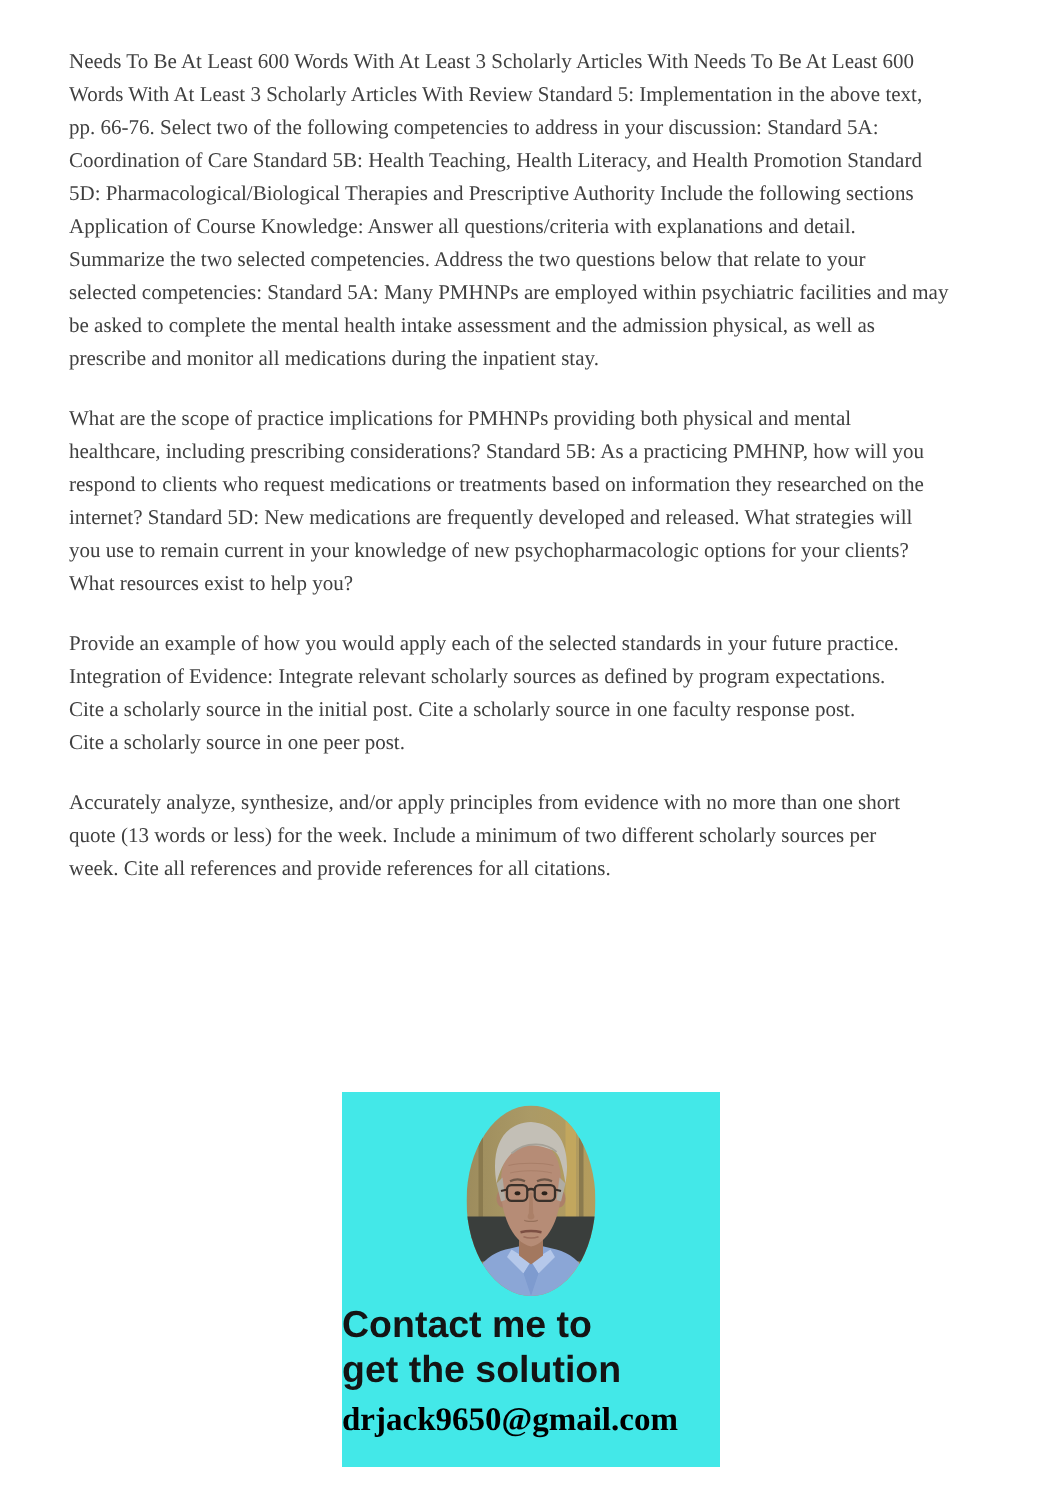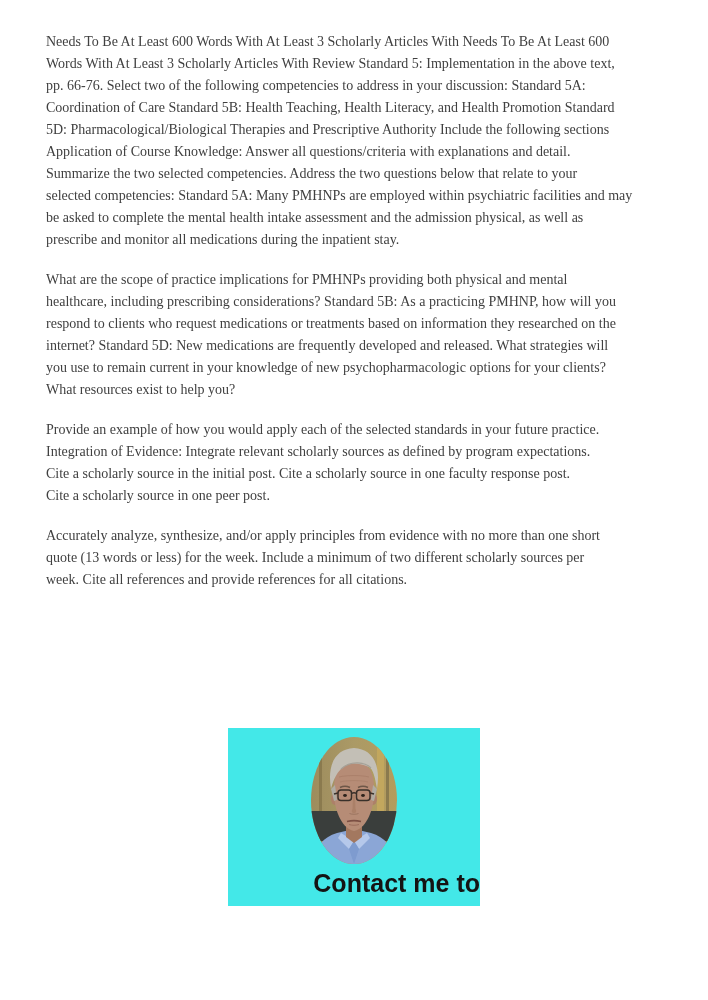--- a/index.html
+++ b/index.html
@@ -25,23 +25,23 @@
   }
   .para {
     margin: 0 0 18px 0;
     white-space: pre-line;
   }
   .contact-card {
     position: absolute;
     left: 228px;
     top: 728px;
     width: 252px;
-    height: 178px;
+    height: 250px;
     background: #43e8e8;
-    text-align: right;
+    text-align: left;
   }
   .photo {
     display: block;
     margin: 9px auto 4px auto;
     width: 86px;
     height: 127px;
   }
   .card-title {
     font-family: "Liberation Sans", "DejaVu Sans", sans-serif;
     font-weight: bold;
@@ -147,15 +147,17 @@
           <ellipse cx="52" cy="58.5" rx="1.9" ry="1.4" fill="#2c221b"></ellipse>
           <path d="M 42,58 L 41.5,72 C 40,74.5 41,76 43,76 C 45,76 46,74.5 44.5,72 L 44,58" fill="#ab8068"></path>
           <path d="M 38.5,76.5 C 40,77.5 46,77.5 47.5,76.5" stroke="#96705a" stroke-width="0.8" fill="none"></path>
           <path d="M 36,84.5 C 40,83.5 46,83.5 50,84.5" stroke="#7c4f43" stroke-width="1.6" fill="none"></path>
           <path d="M 38,87.5 C 41,88.5 45,88.5 48,87.5" stroke="#9c6e5c" stroke-width="1" fill="none"></path>
         </g>
       </g>
     </svg>
 
     <div class="card-title">Contact me to</div>
+    <div class="card-title">get the solution</div>
+    <div class="card-email">drjack9650@gmail.com</div>
   </div>
 
 </main>
 
 </body></html>

